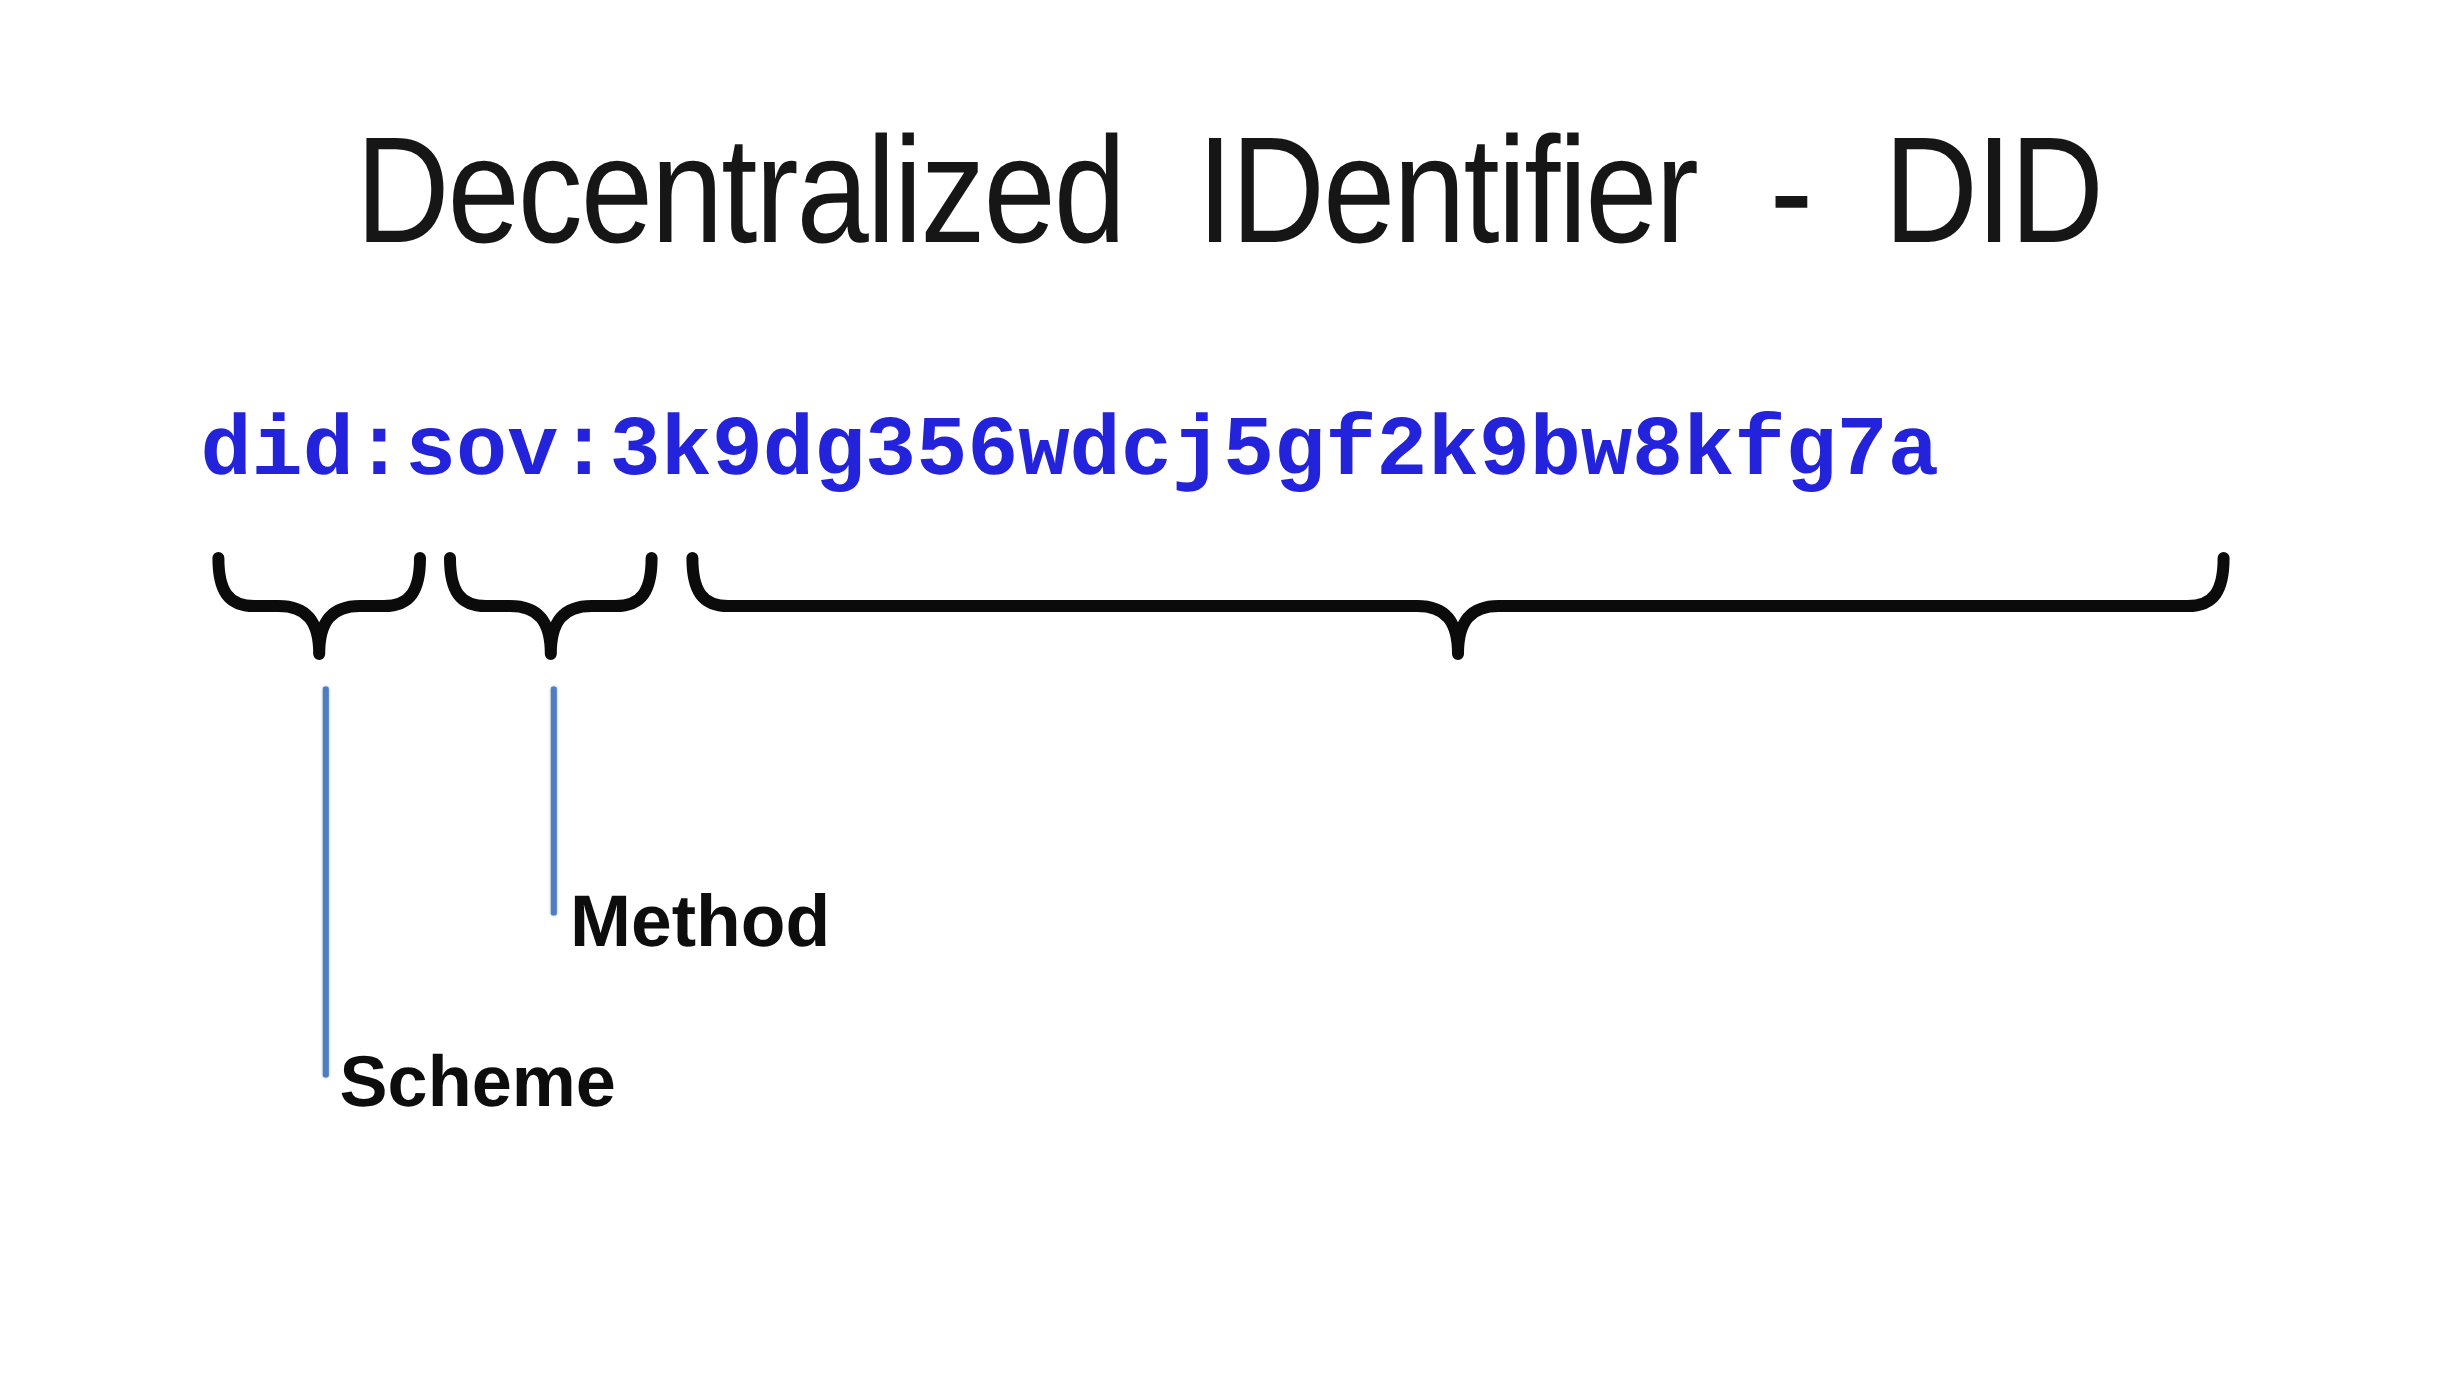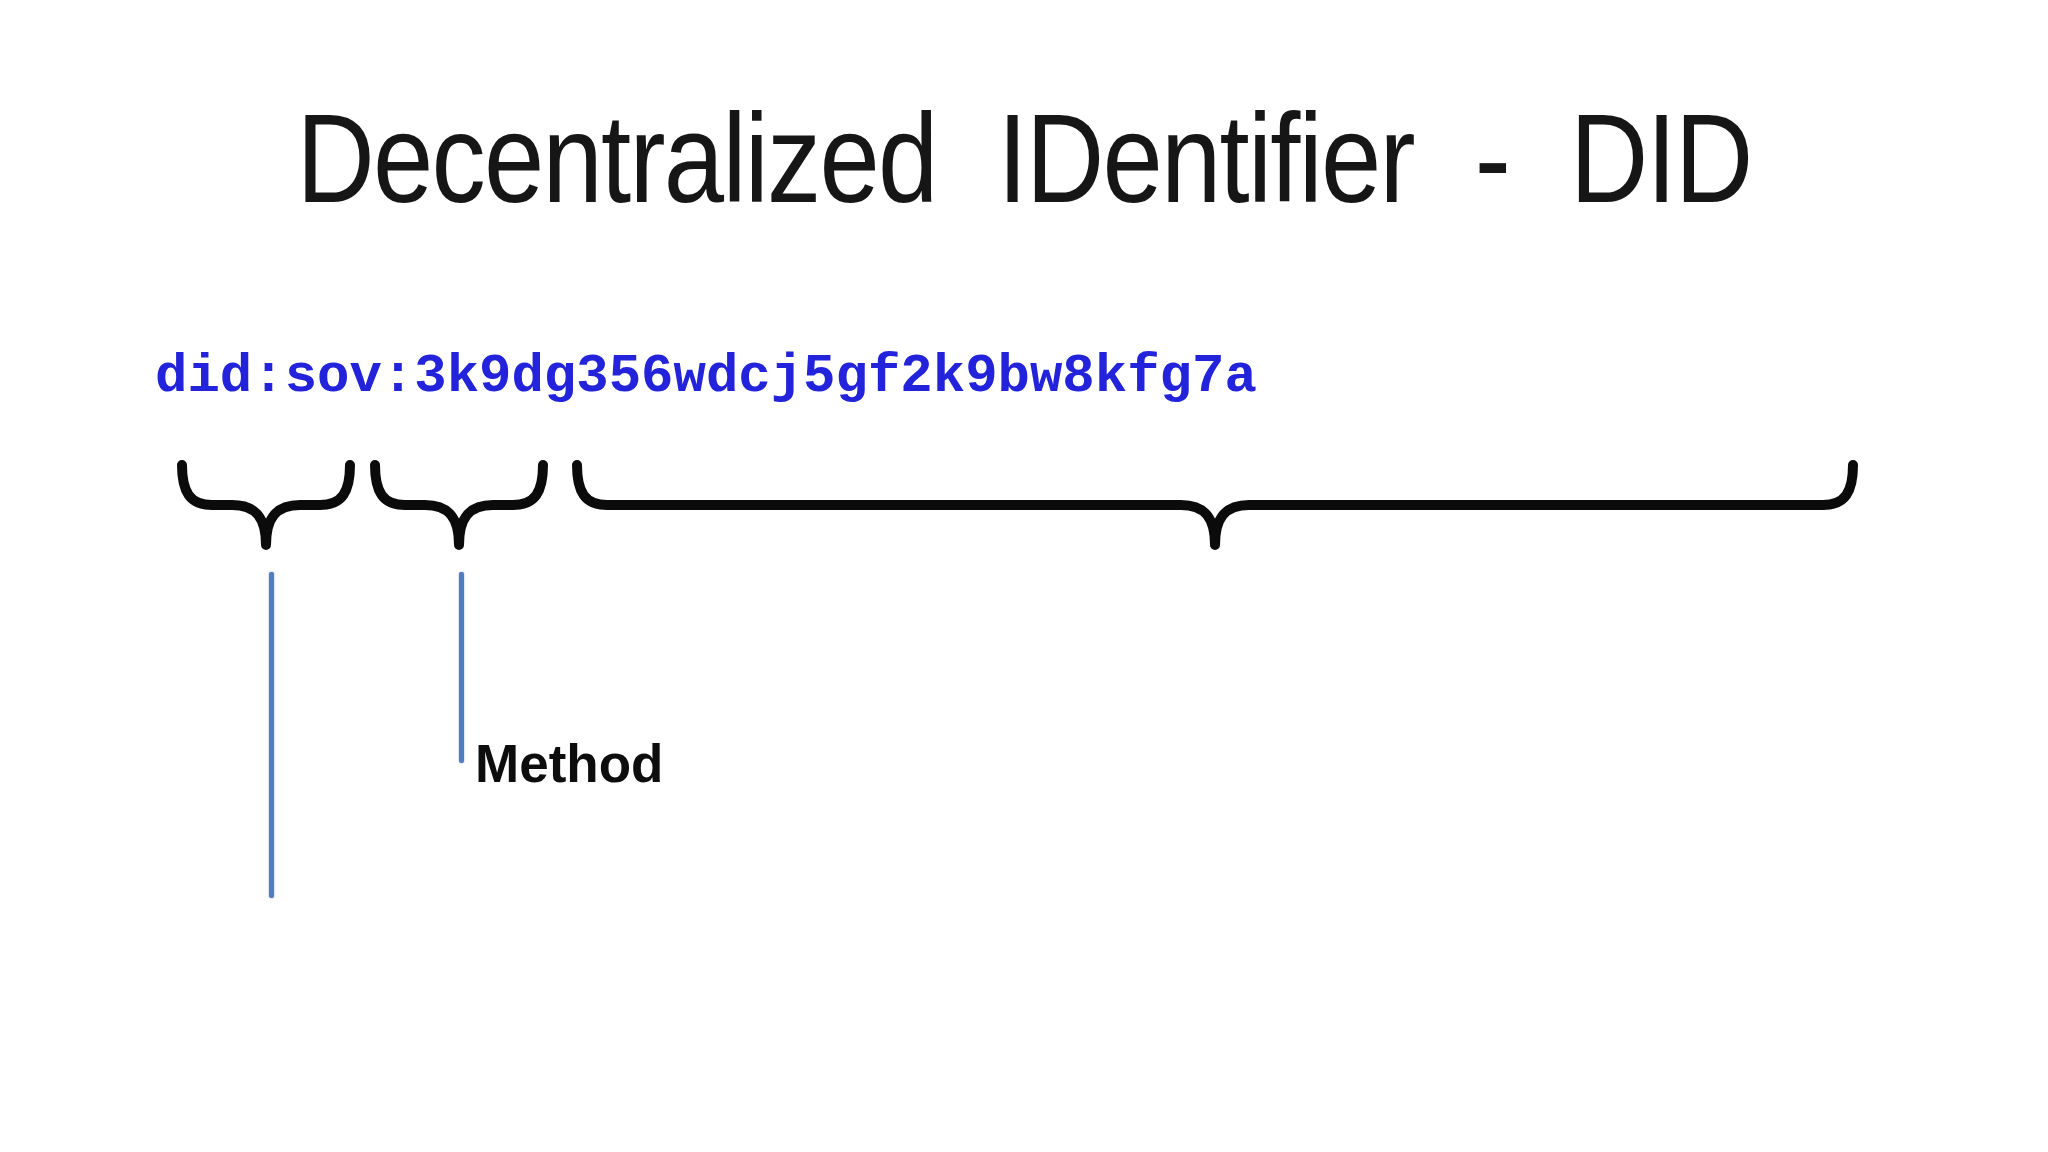--- a/index.html
+++ b/index.html
@@ -25,24 +25,24 @@
     word-spacing:0.30em;
     color:#161616;
     transform:scaleX(0.86);
     transform-origin:50% 50%;
     white-space:nowrap;
   }
 
   
   .did-string{
     position:absolute;
-    left:155px;top:336px;
+    left:167px;top:336px;
     font-family:"Liberation Mono", monospace;
     font-weight:bold;
-    font-size:54px;
+    font-size:71px;
     line-height:82px;
     color:var(--did-text);
     white-space:pre;
     letter-spacing:0;
     text-align:center;
   }
 
   
   .braces{
     position:absolute;left:0;top:440px;width:2048px;height:120px;
@@ -68,21 +68,21 @@
 
   
   .part-label{
     position:absolute;
     font-weight:bold;
     color:#0d0d0d;
     white-space:nowrap;
     line-height:1;
   }
   .label-identifier{left:812px;top:593px;font-size:58px;letter-spacing:0.5px;}
-  .label-method{left:475px;top:737px;font-size:53px;}
+  .label-method{left:475px;top:737px;font-size:61px;}
   .label-scheme{left:283px;top:872px;font-size:60px;}
 </style>
 </head>
 <body>
 
 <div class="slide">
 
   <div class="title">Decentralized IDentifier - DID</div>
 
   <div class="did-string"><span>did</span><span>:</span><span>sov</span><span>:</span><span>3k9dg356wdcj5gf2k9bw8kfg7a</span></div>
@@ -90,14 +90,15 @@
   <svg class="braces" viewBox="0 0 2048 120" xmlns="http://www.w3.org/2000/svg">
     <path d="M 182 25 C 182 52, 190 65, 212 65 L 232 65 C 256 65, 266 78, 266 105 C 266 78, 276 65, 300 65 L 320 65 C 342 65, 350 52, 350 25"></path>
     <path d="M 375 25 C 375 52, 383 65, 405 65 L 425 65 C 449 65, 459 78, 459 105 C 459 78, 469 65, 493 65 L 513 65 C 535 65, 543 52, 543 25"></path>
     <path d="M 577 25 C 577 52, 585 65, 607 65 L 1181 65 C 1205 65, 1215 78, 1215 105 C 1215 78, 1225 65, 1249 65 L 1823 65 C 1845 65, 1853 52, 1853 25"></path>
   </svg>
 
   <div class="connector scheme-line"></div>
   <div class="connector method-line"></div>
 
   <div class="part-label label-method">Method</div>
+  <div class="part-label label-scheme">Scheme</div>
 
 </div>
 
 </body></html>

